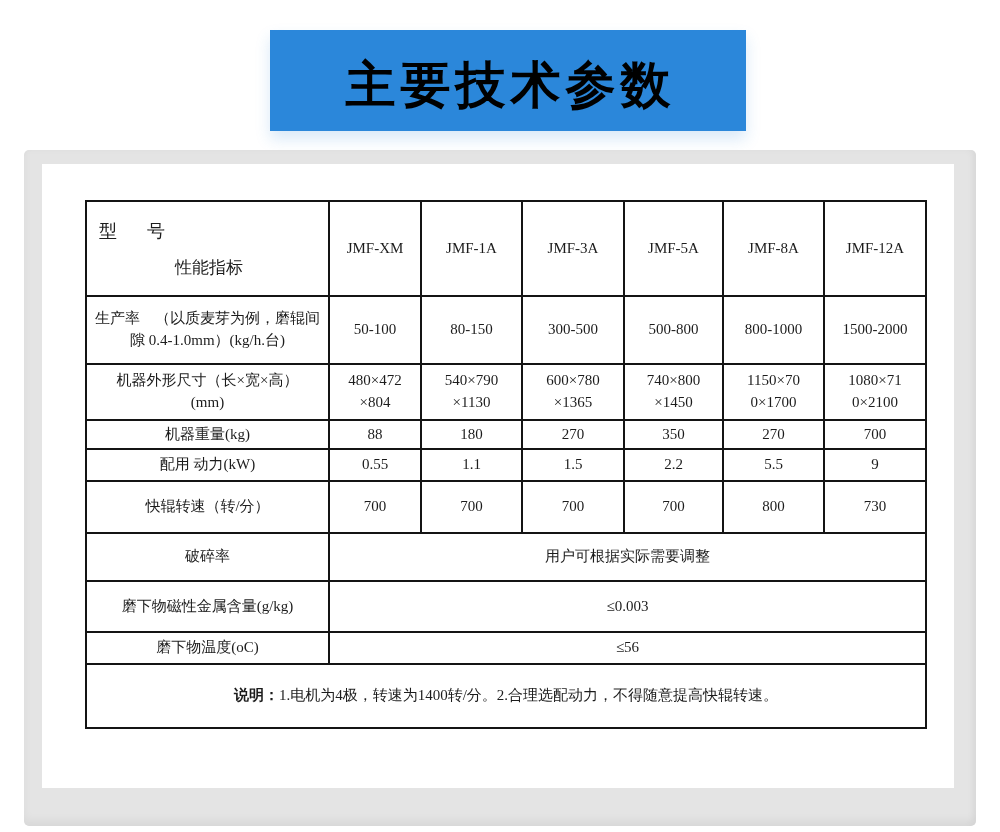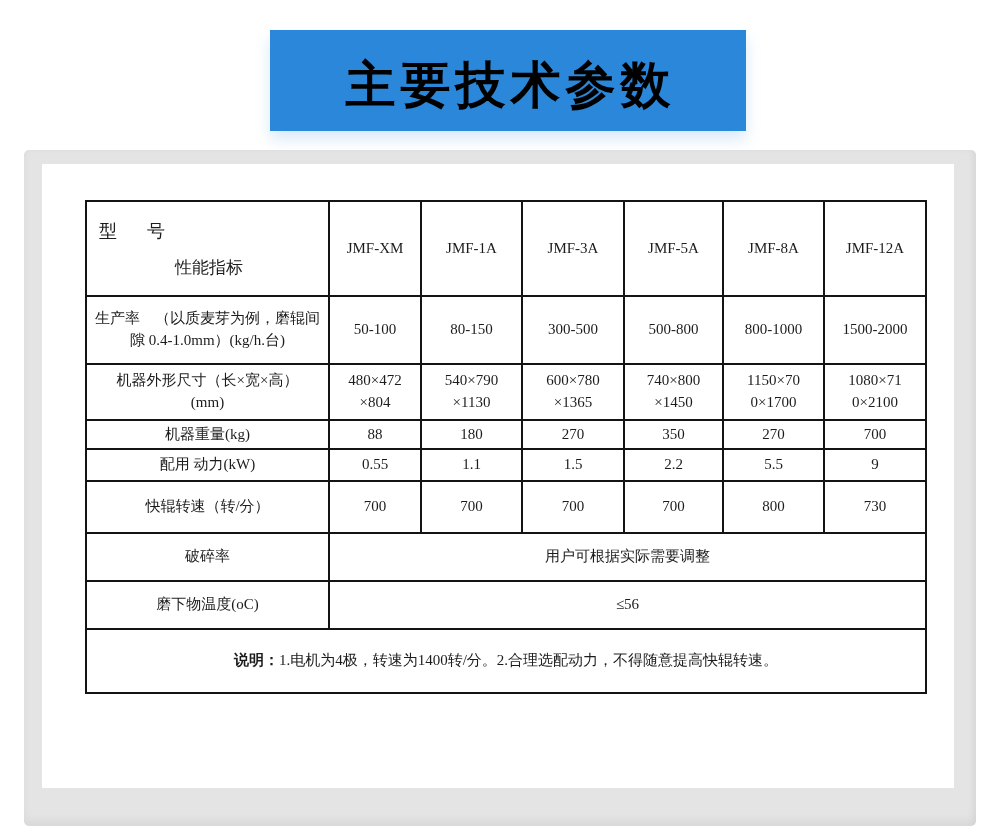--- a/index.html
+++ b/index.html
@@ -90,21 +90,21 @@
   td.v-top { vertical-align: top; padding-top: 4px; }
 
   tr.r-head   { height: 95px; }
   tr.r-prod   { height: 68px; margin-left: 36px; }
   tr.r-dims   { height: 56px; }
   tr.r-weight { height: 29px; padding-left: 13px; }
   tr.r-power  { height: 32px; }
   tr.r-speed  { height: 52px; padding-left: 20px; }
   tr.r-crush  { height: 48px; }
   tr.r-metal  { height: 51px; }
-  tr.r-temp   { height: 48px; }
+  tr.r-temp   { height: 32px; }
   tr.r-note   { height: 64px; }
 
   
   td.corner { position: relative; }
   .corner-top {
     position: absolute;
     top: 16px;
     left: 12px;
     font-size: 18px;
     letter-spacing: 6px;
@@ -216,20 +216,24 @@
       <td>700</td>
       <td>800</td>
       <td>730</td>
     </tr>
 
     <tr class="r-crush">
       <td class="lbl">破碎率</td>
       <td colspan="6">用户可根据实际需要调整</td>
     </tr>
 
+    <tr class="r-metal">
+      <td class="lbl">磨下物磁性金属含量(g/kg)</td>
+      <td colspan="6">≤0.003</td>
+    </tr>
 
     <tr class="r-temp">
       <td class="lbl">磨下物温度(oC)</td>
       <td colspan="6">≤56</td>
     </tr>
 
     <tr class="r-note">
       <td colspan="7" class="note-cell">
         <span class="note-prefix">说明：</span><span>1.电机为4极，转速为1400转/分。2.合理选配动力，不得随意提高快辊转速。</span>
       </td>

